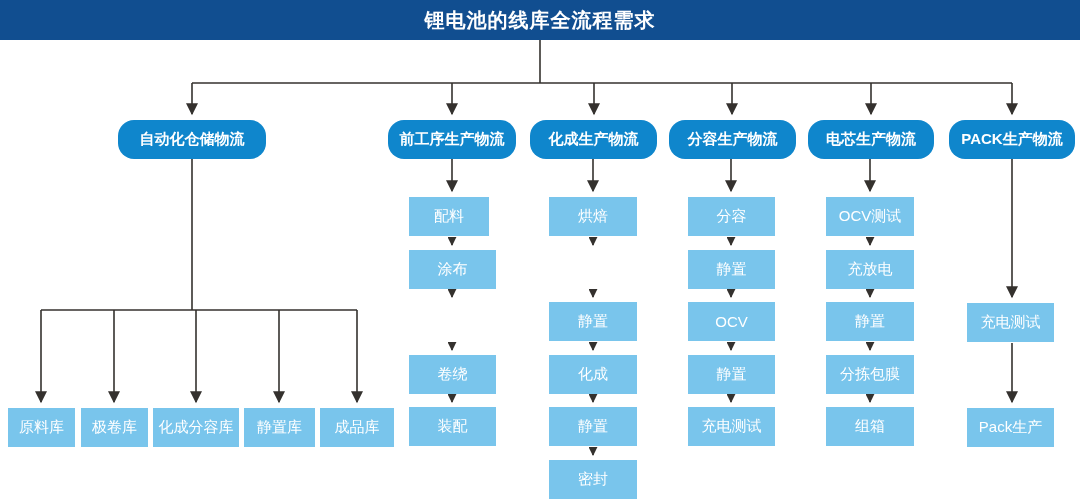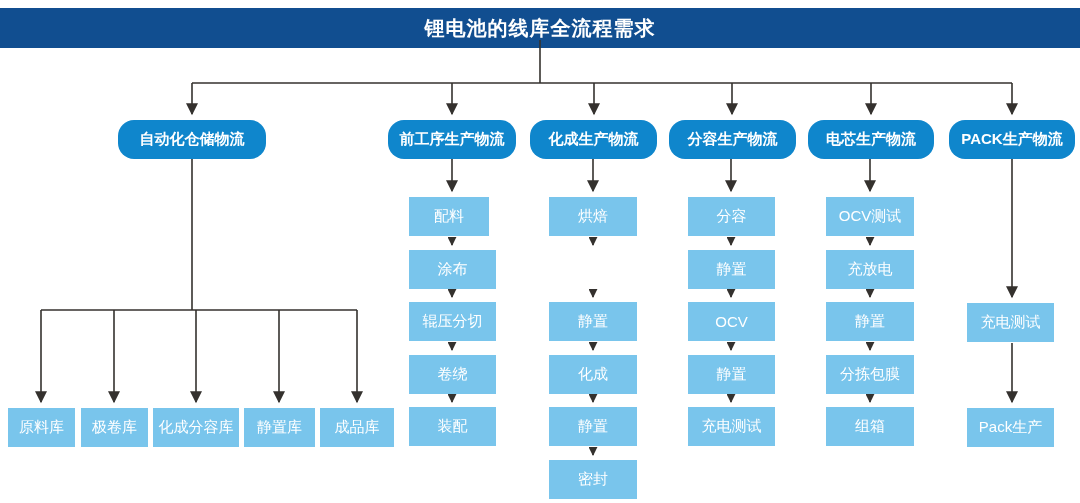--- a/index.html
+++ b/index.html
@@ -5,21 +5,20 @@
   html,body { margin:0; padding:0; background:#ffffff; }
   body { font-family:"Liberation Sans","DejaVu Sans",sans-serif; }
   #stage {
     position:relative; width:1080px; height:503px; background:#fff; overflow:hidden;
   }
   .header {
     position:absolute; left:0; top:0; width:1080px; height:40px;
     background:var(--header-bg,#114e90); color:#ffffff;
     font-size:20px; font-weight:bold; text-align:center; line-height:40px;
     letter-spacing:1px;
-    margin-top:8px;
   }
   #connectors { position:absolute; left:0; top:0; }
   .ln { stroke:var(--line,#34312e); stroke-width:1.6; fill:none; }
   .ab { marker-end:url(#ah-big); }
   .as { marker-end:url(#ah-small); }
   .box {
     position:absolute; height:39px; color:#ffffff;
     display:flex; align-items:center; justify-content:center;
     font-size:15px; box-sizing:border-box; white-space:nowrap;
   }
@@ -111,21 +110,20 @@
   <div class="box branch" style="left:949px;top:120px;width:126px">PACK生产物流</div>
 
   <div class="box child" style="left:8px;top:408px;width:67px">原料库</div>
   <div class="box child" style="left:81px;top:408px;width:67px">极卷库</div>
   <div class="box child" style="left:153px;top:408px;width:86px">化成分容库</div>
   <div class="box child" style="left:244px;top:408px;width:71px">静置库</div>
   <div class="box child" style="left:320px;top:408px;width:74px">成品库</div>
 
   <div class="box child" style="left:409px;top:197px;width:80px">配料</div>
   <div class="box child" style="left:409px;top:250px;width:87px">涂布</div>
-  <div class="box child" style="left:409px;top:302px;width:87px">辊压分切</div>
   <div class="box child" style="left:409px;top:355px;width:87px">卷绕</div>
   <div class="box child" style="left:409px;top:407px;width:87px">装配</div>
 
   <div class="box child" style="left:549px;top:197px;width:88px">烘焙</div>
   <div class="box child" style="left:549px;top:302px;width:88px">静置</div>
   <div class="box child" style="left:549px;top:355px;width:88px">化成</div>
   <div class="box child" style="left:549px;top:407px;width:88px">静置</div>
   <div class="box child" style="left:549px;top:460px;width:88px">密封</div>
 
   <div class="box child" style="left:688px;top:197px;width:87px">分容</div>

